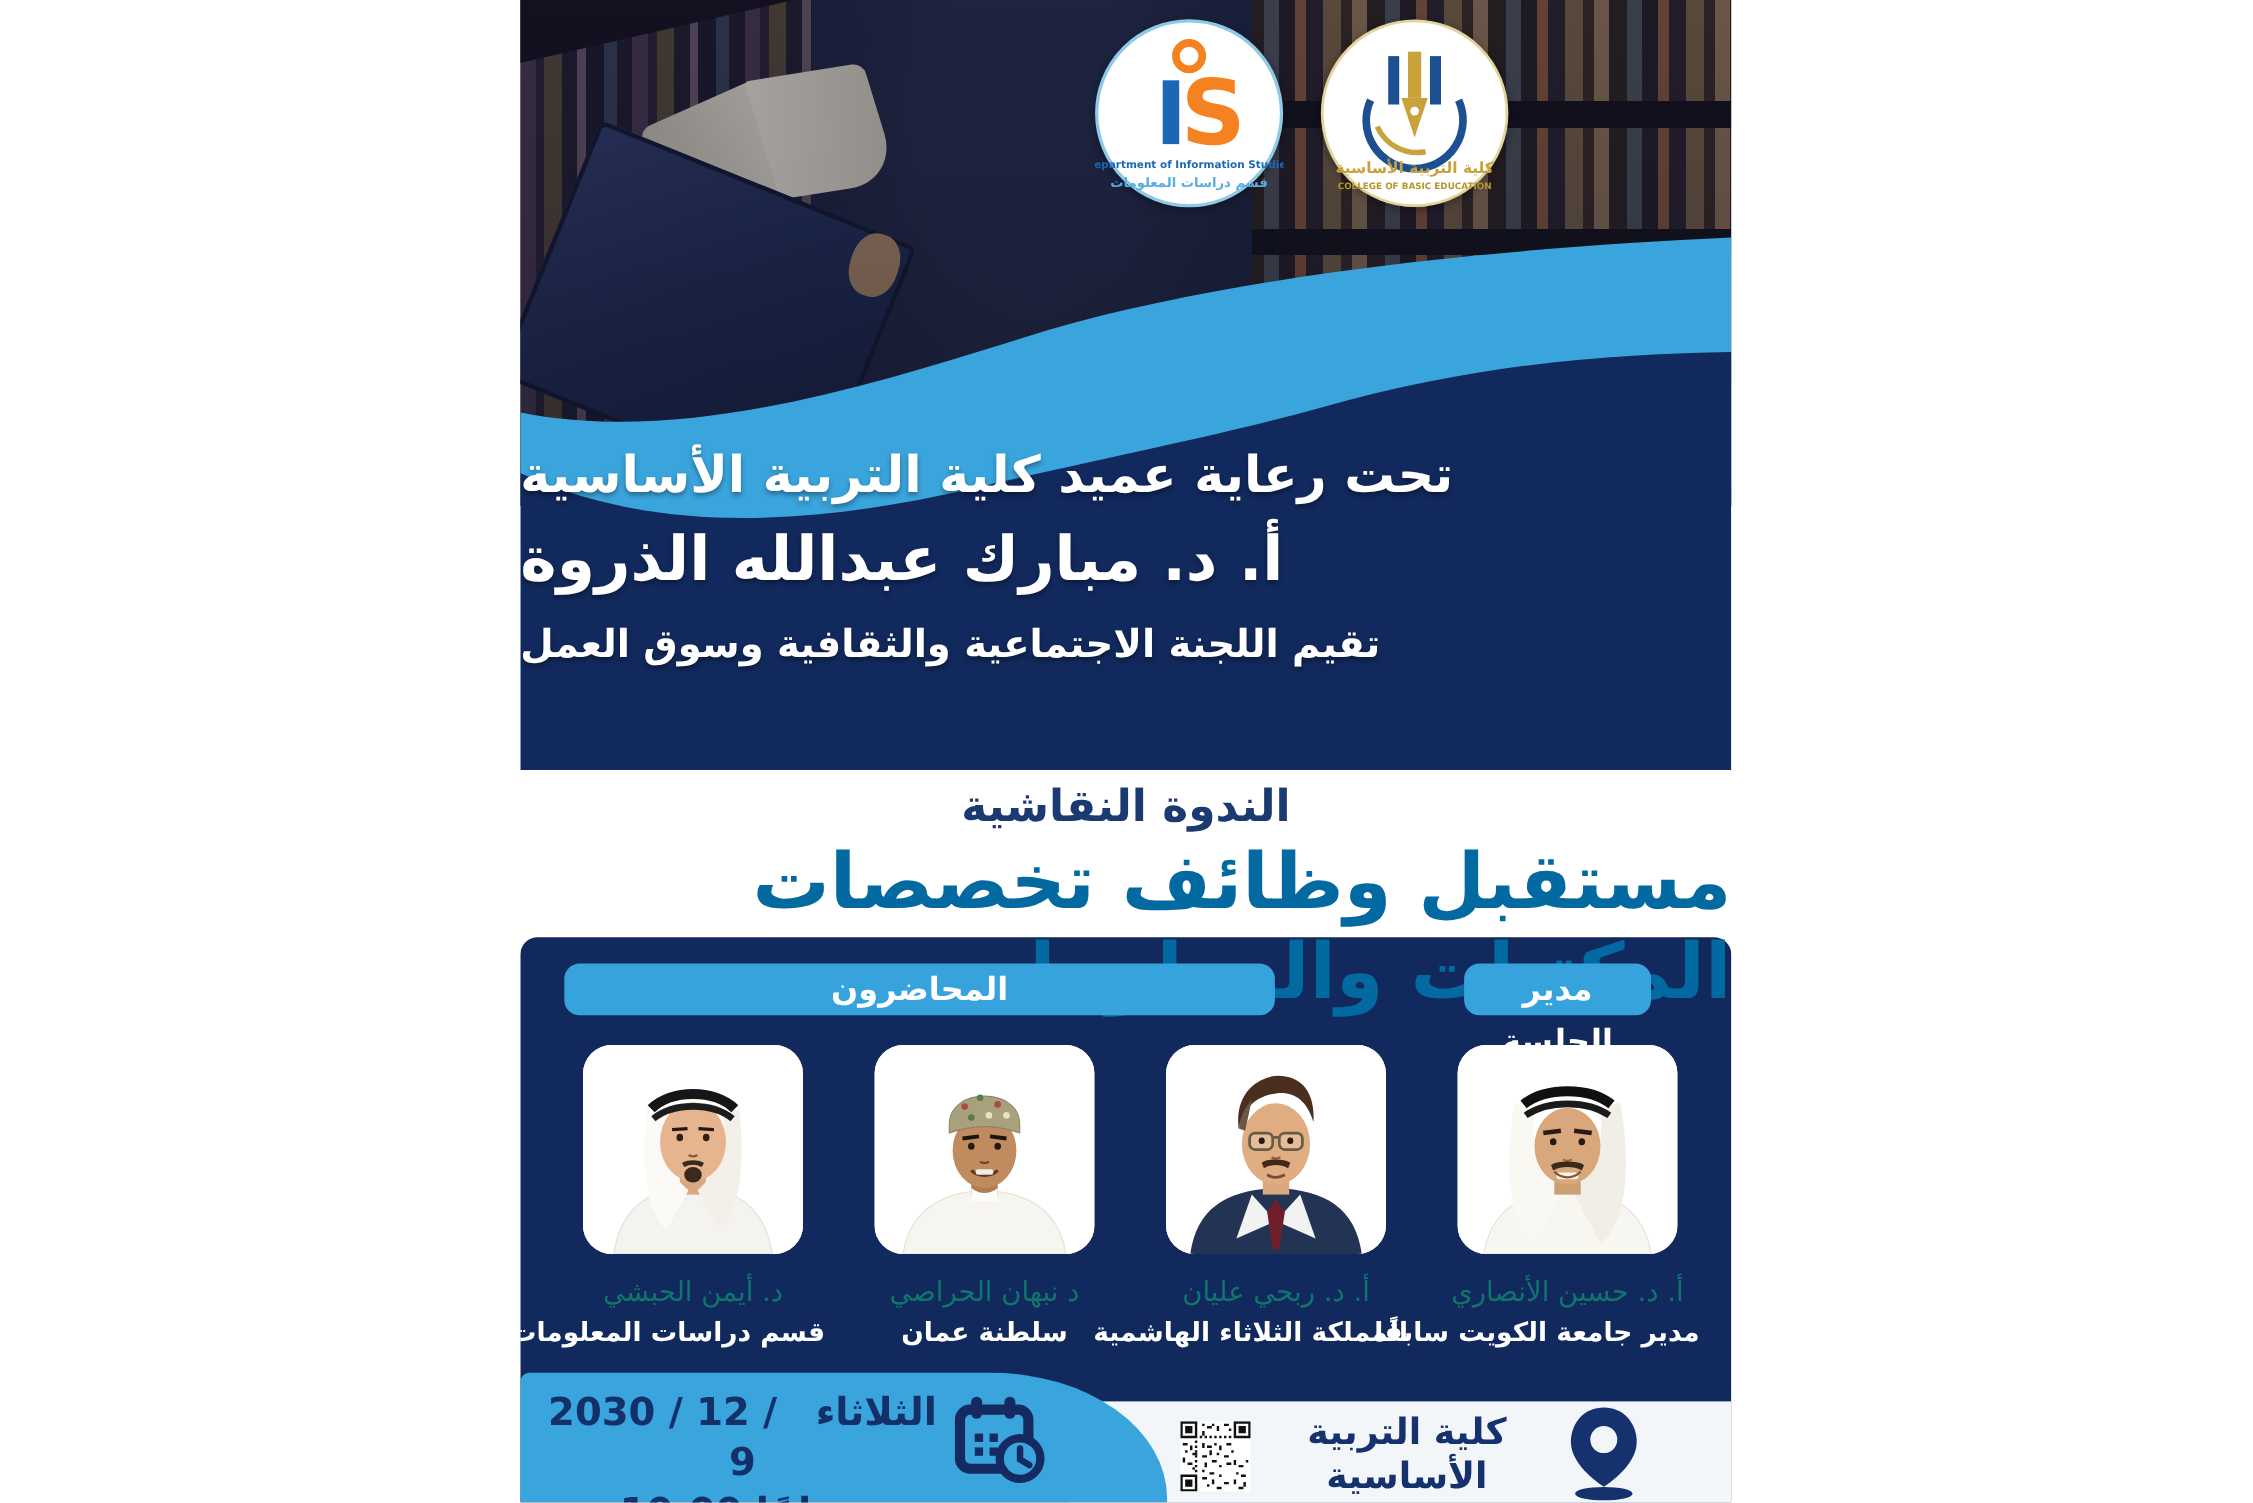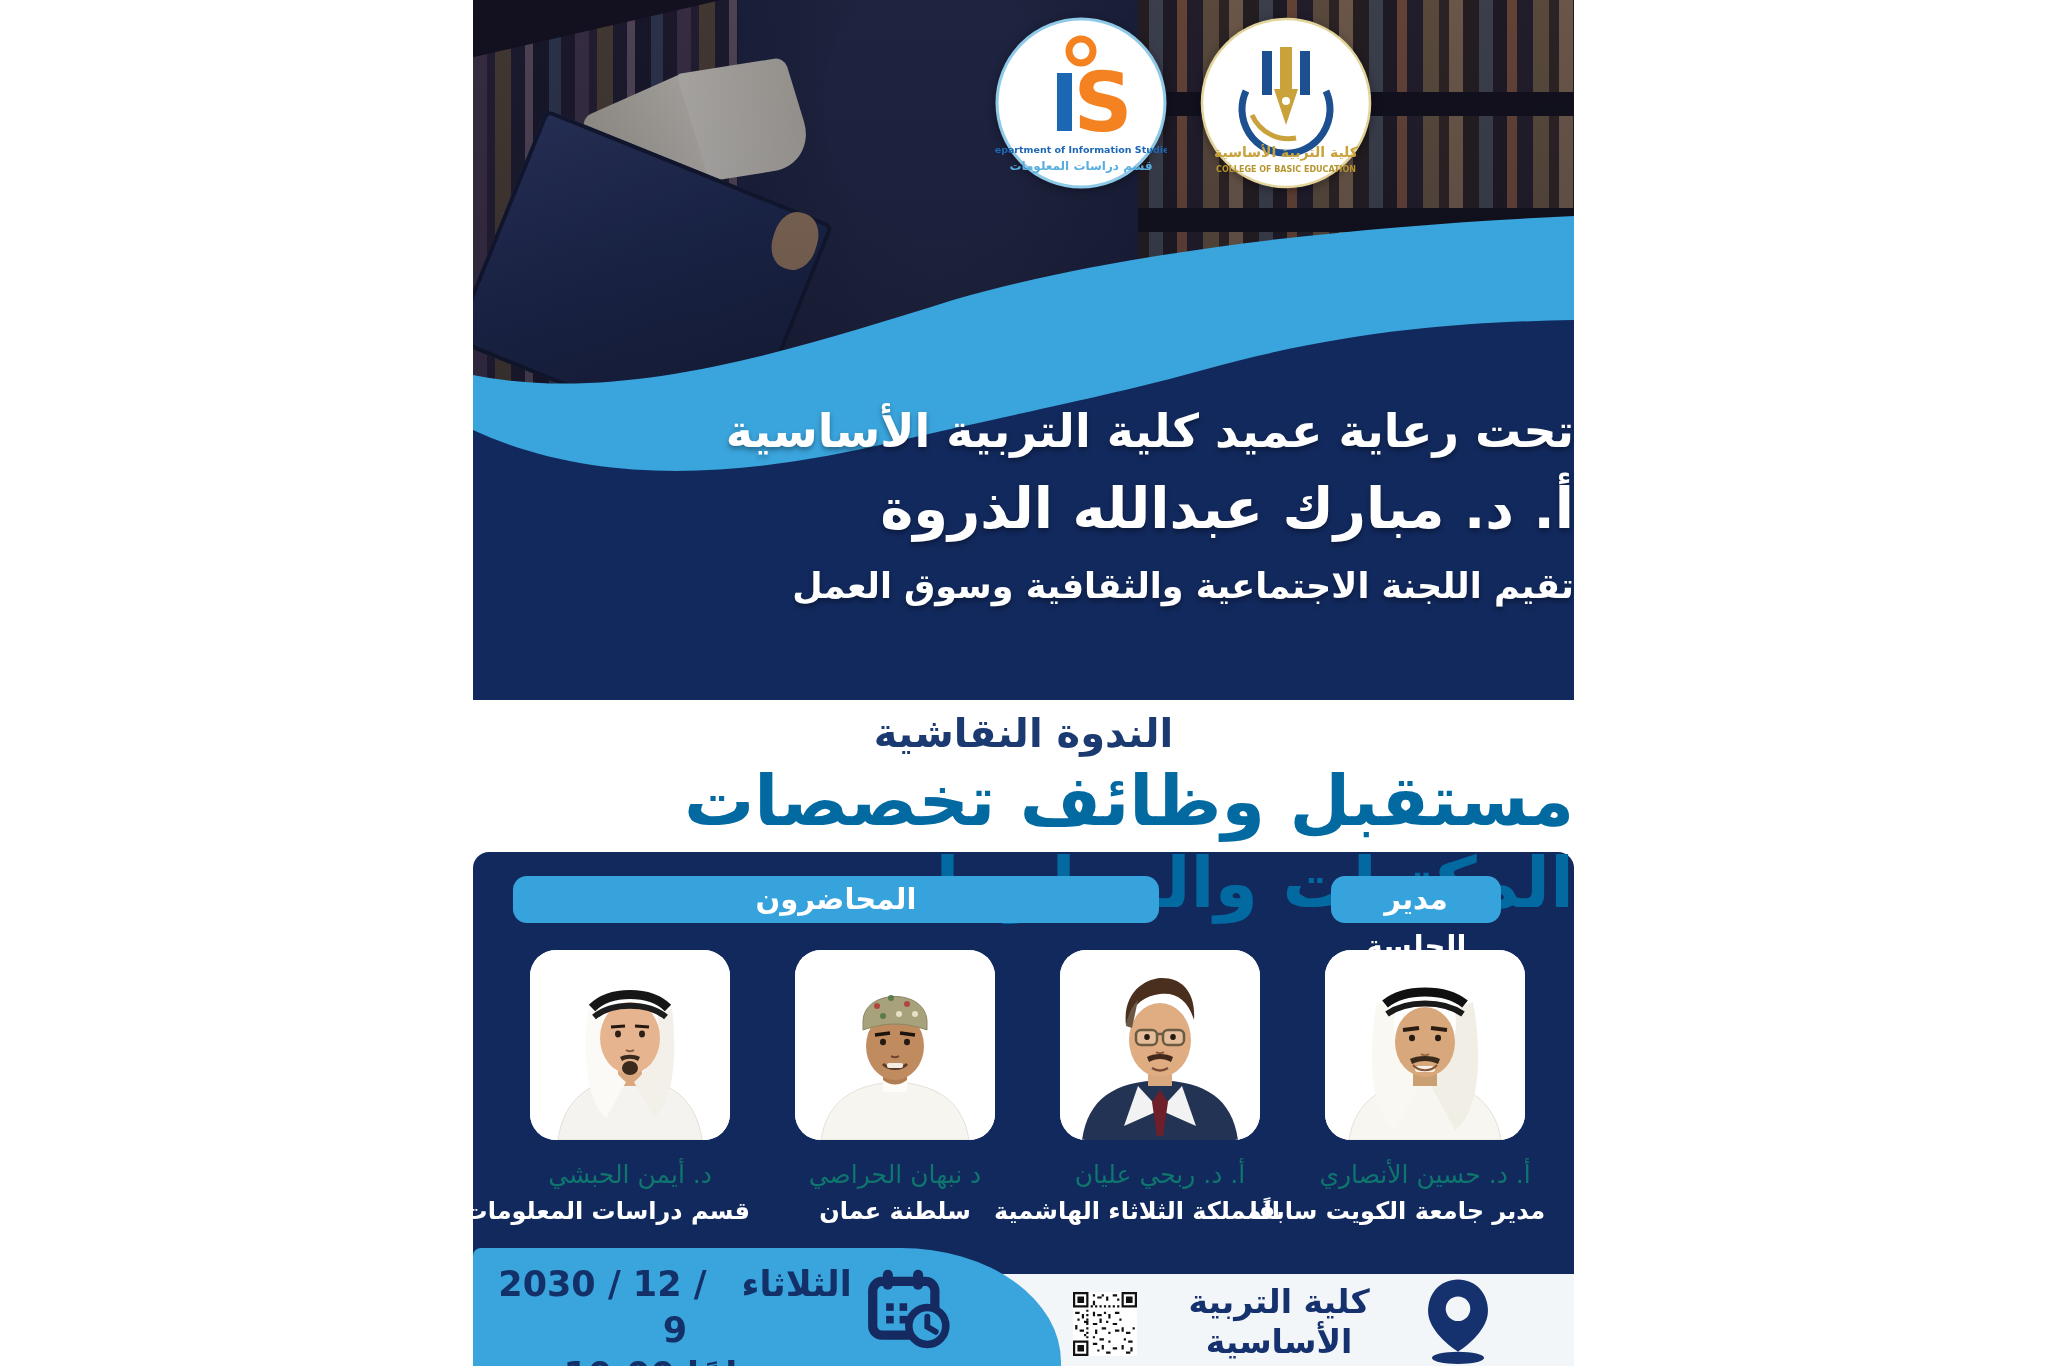--- a/index.html
+++ b/index.html
@@ -33,21 +33,21 @@
   
   .waves{position:absolute;left:0;top:180px;width:1101px;height:520px;z-index:2;}
 
   
   .logo{position:absolute;top:17px;width:172px;height:172px;border-radius:50%;z-index:4;
         box-shadow:0 2px 8px rgba(0,0,0,.35);}
   .logo svg{display:block;width:172px;height:172px;}
   .logo-is{left:522px;} .logo-cbe{left:727px;} .logo-paaet{left:929px;}
 
   
-  .patronage{position:absolute;left:0;width:1101px;text-align:right;color:#ffffff;z-index:3;direction:rtl;
+  .patronage{position:absolute;left:0;width:1101px;text-align:left;color:#ffffff;z-index:3;direction:rtl;
              text-shadow:0 3px 5px rgba(0,0,0,.35);}
   .pat-1{top:404px;font-size:46px;font-weight:bold;}
   .pat-2{top:476px;font-size:56px;font-weight:bold;letter-spacing:.5px;}
   .pat-3{top:566px;font-size:35px;font-weight:bold;}
   .pat-4{top:617px;font-size:35px;font-weight:bold;}
 
   
   .band-kicker{position:absolute;left:0;top:710px;width:1101px;text-align:center;direction:rtl;
                color:#1c3a72;font-size:40px;font-weight:bold;z-index:3;}
   .band-title{position:absolute;left:0;top:760px;width:1101px;text-align:right;direction:rtl;

